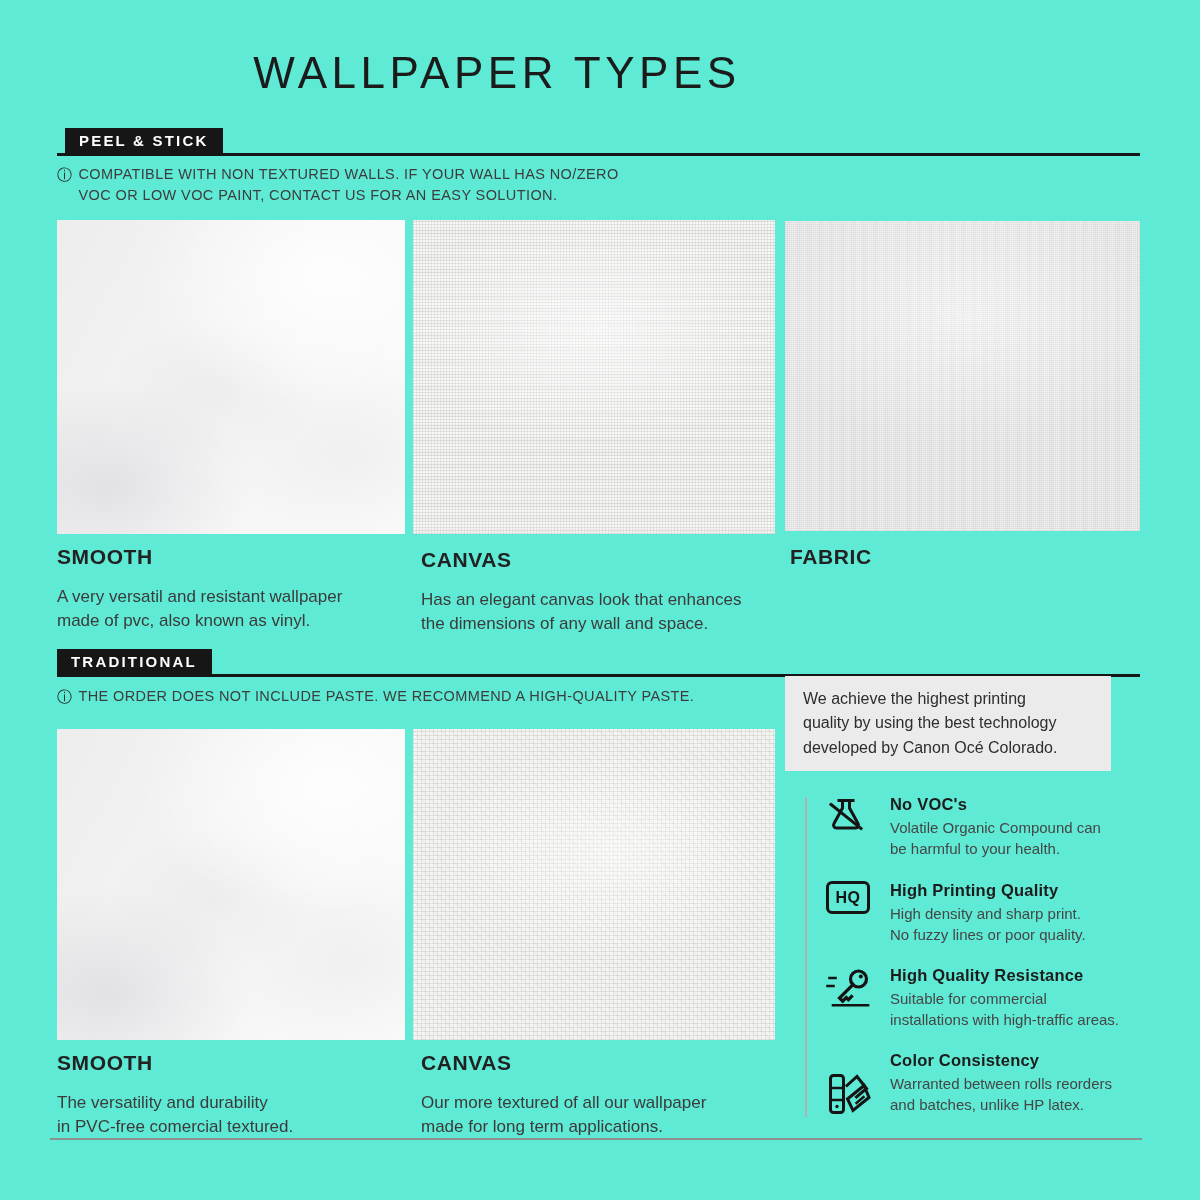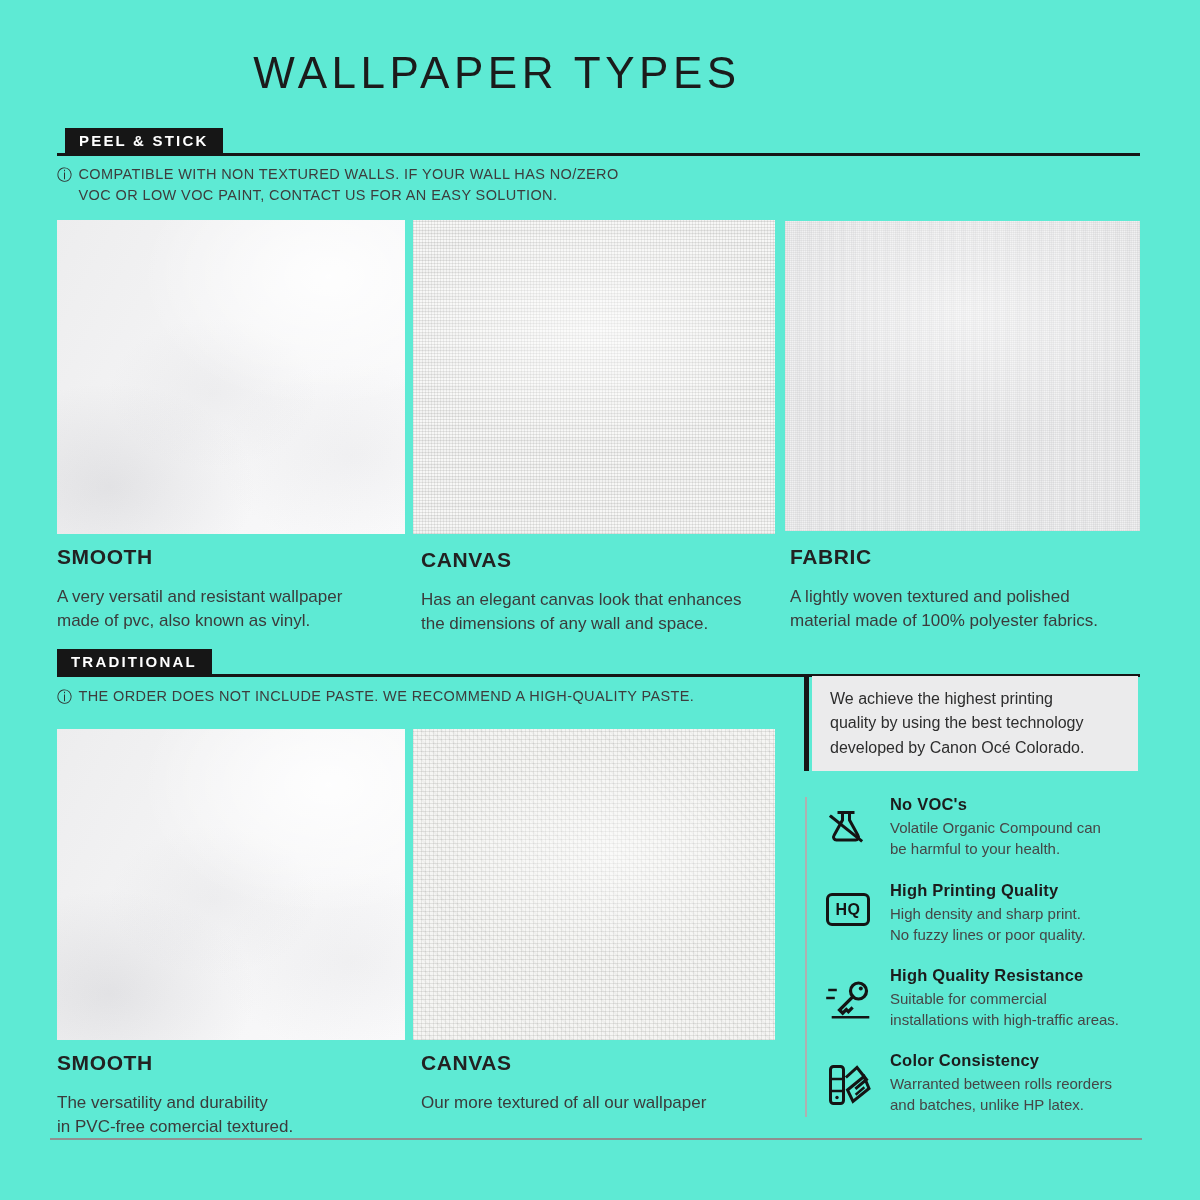--- a/index.html
+++ b/index.html
@@ -60,27 +60,27 @@
       repeating-linear-gradient(0deg, rgba(112,112,106,0.15) 0 1px, transparent 1px 4px),
       repeating-linear-gradient(90deg, rgba(112,112,106,0.13) 0 1px, transparent 1px 4px),
       repeating-linear-gradient(45deg, rgba(0,0,0,0.022) 0 2px, transparent 2px 7px);
   }
   .caption { position:absolute; }
   .caption-name { font-size:21px; font-weight:600; letter-spacing:0.6px; color:#222222; }
   .caption-desc { margin-top:16px; font-size:17px; color:#3b3b3b; line-height:1.4; }
   .caption-desc span { display:block; }
   .quote-bar { position:absolute; left:804px; top:676px; width:5px; height:95px; background:#161616; }
   .quote-box {
-    position:absolute; left:812px; top:676px; width:326px; height:95px;
+    position:absolute; left:785px; top:676px; width:326px; height:95px;
     background:#ebebec; padding:11px 14px 0 18px;
   }
   .quote-box div { font-size:16px; line-height:1.53; color:#2d2d2d; }
   .features-rail { position:absolute; left:805px; top:797px; width:2px; height:320px; background:#b0b0b0; }
   .feature { position:absolute; left:826px; width:316px; display:flex; align-items:flex-start; }
-  .feature-iconwrap { width:50px; flex-shrink:0; margin-top:12px; }
+  .feature-iconwrap { width:50px; flex-shrink:0; margin-top:0; }
   .feature-text { margin-left:14px; }
   .feature-title { font-size:16.5px; font-weight:700; color:#1c1c1c; margin-bottom:3px; letter-spacing:0.2px; }
   .feature-desc { font-size:15px; color:#464646; line-height:1.42; }
   .feature-desc span { display:block; }
   .hq-badge {
     width:44px; height:33px; border:3px solid #141414; border-radius:6px;
     display:flex; align-items:center; justify-content:center;
     font-size:16px; font-weight:700; letter-spacing:0.5px; color:#141414;
   }
   .icon-svg { display:block; }
@@ -118,24 +118,20 @@
   </div>
   <div class="caption" style="left:421px; top:548px; width:362px;">
     <div class="caption-name">CANVAS</div>
     <div class="caption-desc">
       <span>Has an elegant canvas look that enhances</span>
       <span>the dimensions of any wall and space.</span>
     </div>
   </div>
   <div class="caption" style="left:790px; top:545px; width:355px;">
     <div class="caption-name">FABRIC</div>
-    <div class="caption-desc">
-      <span>A lightly woven textured and polished</span>
-      <span>material made of 100% polyester fabrics.</span>
-    </div>
   </div>
 
   <div class="section-bar" style="top:649px;">
     <span class="section-label">TRADITIONAL</span>
   </div>
 
   <div class="note" style="top:686px;">
     <span class="note-icon">ⓘ</span>
     <span>
       <span class="note-line">THE ORDER DOES NOT INCLUDE PASTE. WE RECOMMEND A HIGH-QUALITY PASTE.</span>
@@ -149,20 +145,21 @@
     <div class="caption-name">SMOOTH</div>
     <div class="caption-desc">
       <span>The versatility and durability</span>
       <span>in PVC-free comercial textured.</span>
     </div>
   </div>
   <div class="caption" style="left:421px; top:1051px; width:362px;">
     <div class="caption-name">CANVAS</div>
     <div class="caption-desc">
       <span>Our more textured of all our wallpaper</span>
+      <span>made for long term applications.</span>
     </div>
   </div>
 
   <div class="quote-bar"></div>
   <div class="quote-box">
     <div>We achieve the highest printing</div>
     <div>quality by using the best technology</div>
     <div>developed by Canon Océ Colorado.</div>
   </div>
 
@@ -212,21 +209,21 @@
     </div>
     <div class="feature-text">
       <div class="feature-title">High Quality Resistance</div>
       <div class="feature-desc">
         <span>Suitable for commercial</span>
         <span>installations with high-traffic areas.</span>
       </div>
     </div>
   </div>
 
-  <div class="feature" style="top:1051px;">
+  <div class="feature" style="top:1051px;align-items:flex-end;">
     <div class="feature-iconwrap">
       <svg class="icon-svg" width="46" height="44" viewBox="0 0 46 44" fill="none" stroke="#141414" stroke-width="3" stroke-linecap="square">
         <rect x="4.5" y="3.5" width="13" height="37" rx="3"></rect>
         <path d="M4.5 16 H17.5 M4.5 28 H17.5" stroke-width="2.6"></path>
         <circle cx="11" cy="34.5" r="1.7" fill="#141414" stroke="none"></circle>
         <path d="M21 13.5 L31 4.5 L40.5 16.5 L30.5 25"></path>
         <path d="M21.5 27 L38 13.5 L43 25.5 L27 38.5 Z"></path>
         <path d="M37.5 25 l-7 6" stroke-width="2.4"></path>
       </svg>
     </div>

